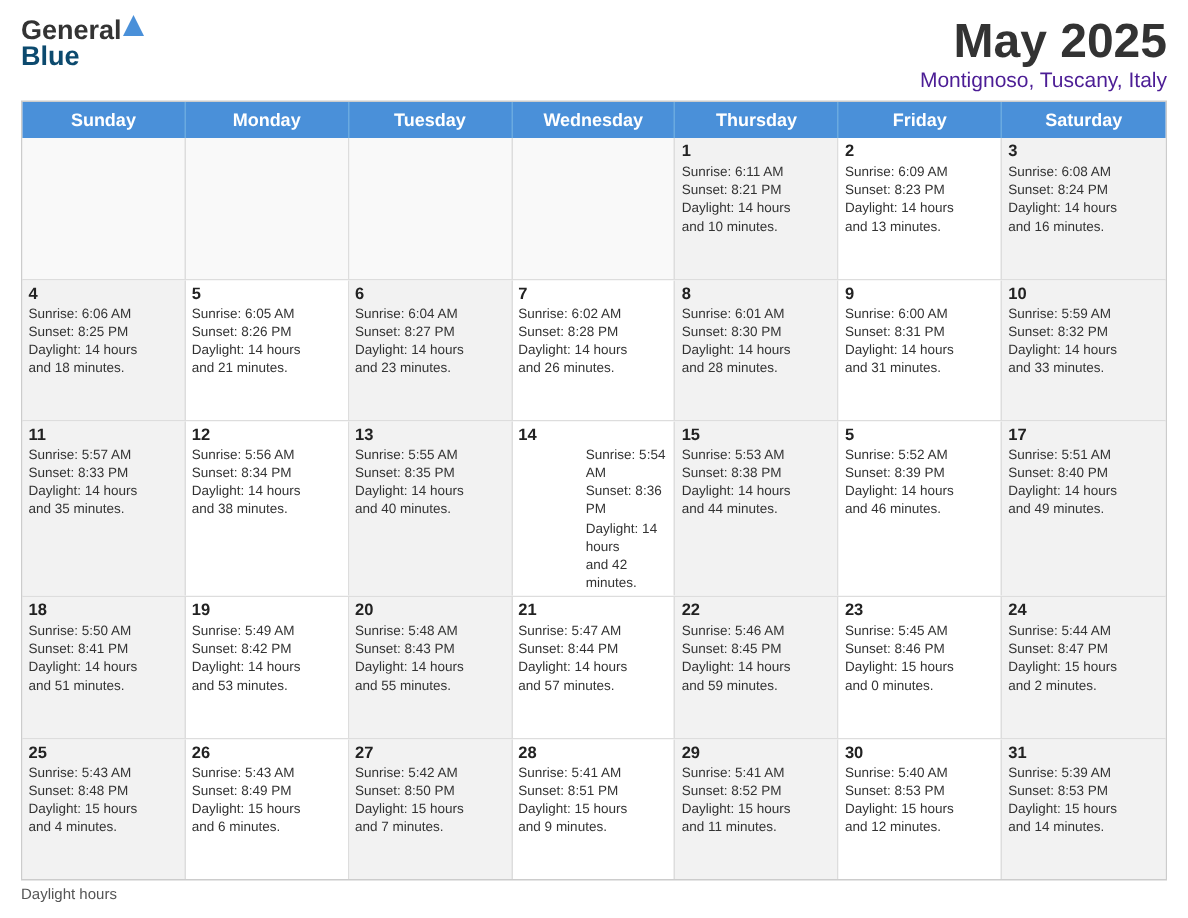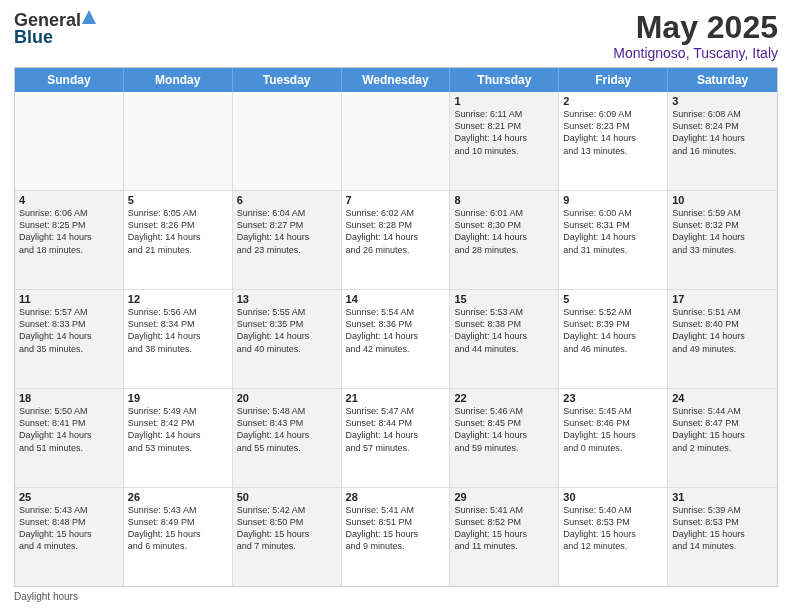--- a/index.html
+++ b/index.html
@@ -240,21 +240,21 @@
           </div>
           <div class="cal-cell shaded">
             <div class="day-number">13</div>
             <div class="cell-text" style="white-space: pre-line;">Sunrise: 5:55 AM
 Sunset: 8:35 PM
 Daylight: 14 hours
 and 40 minutes.</div>
           </div>
           <div class="cal-cell">
             <div class="day-number">14</div>
-            <div class="cell-text" style="white-space: pre-line;">Sunrise: 5:54 AM
+            <div class="cell-text" style="white-space: pre-line; margin-left: 45px;">Sunrise: 5:54 AM
 Sunset: 8:36 PM
 Daylight: 14 hours
 and 42 minutes.</div>
           </div>
           <div class="cal-cell shaded">
             <div class="day-number">15</div>
             <div class="cell-text" style="white-space: pre-line;">Sunrise: 5:53 AM
 Sunset: 8:38 PM
 Daylight: 14 hours
 and 44 minutes.</div>
@@ -334,21 +334,21 @@
 and 4 minutes.</div>
           </div>
           <div class="cal-cell">
             <div class="day-number">26</div>
             <div class="cell-text" style="white-space: pre-line;">Sunrise: 5:43 AM
 Sunset: 8:49 PM
 Daylight: 15 hours
 and 6 minutes.</div>
           </div>
           <div class="cal-cell shaded">
-            <div class="day-number">50</div>
+            <div class="day-number">27</div>
             <div class="cell-text" style="white-space: pre-line;">Sunrise: 5:42 AM
 Sunset: 8:50 PM
 Daylight: 15 hours
 and 7 minutes.</div>
           </div>
           <div class="cal-cell">
             <div class="day-number">28</div>
             <div class="cell-text" style="white-space: pre-line;">Sunrise: 5:41 AM
 Sunset: 8:51 PM
 Daylight: 15 hours

